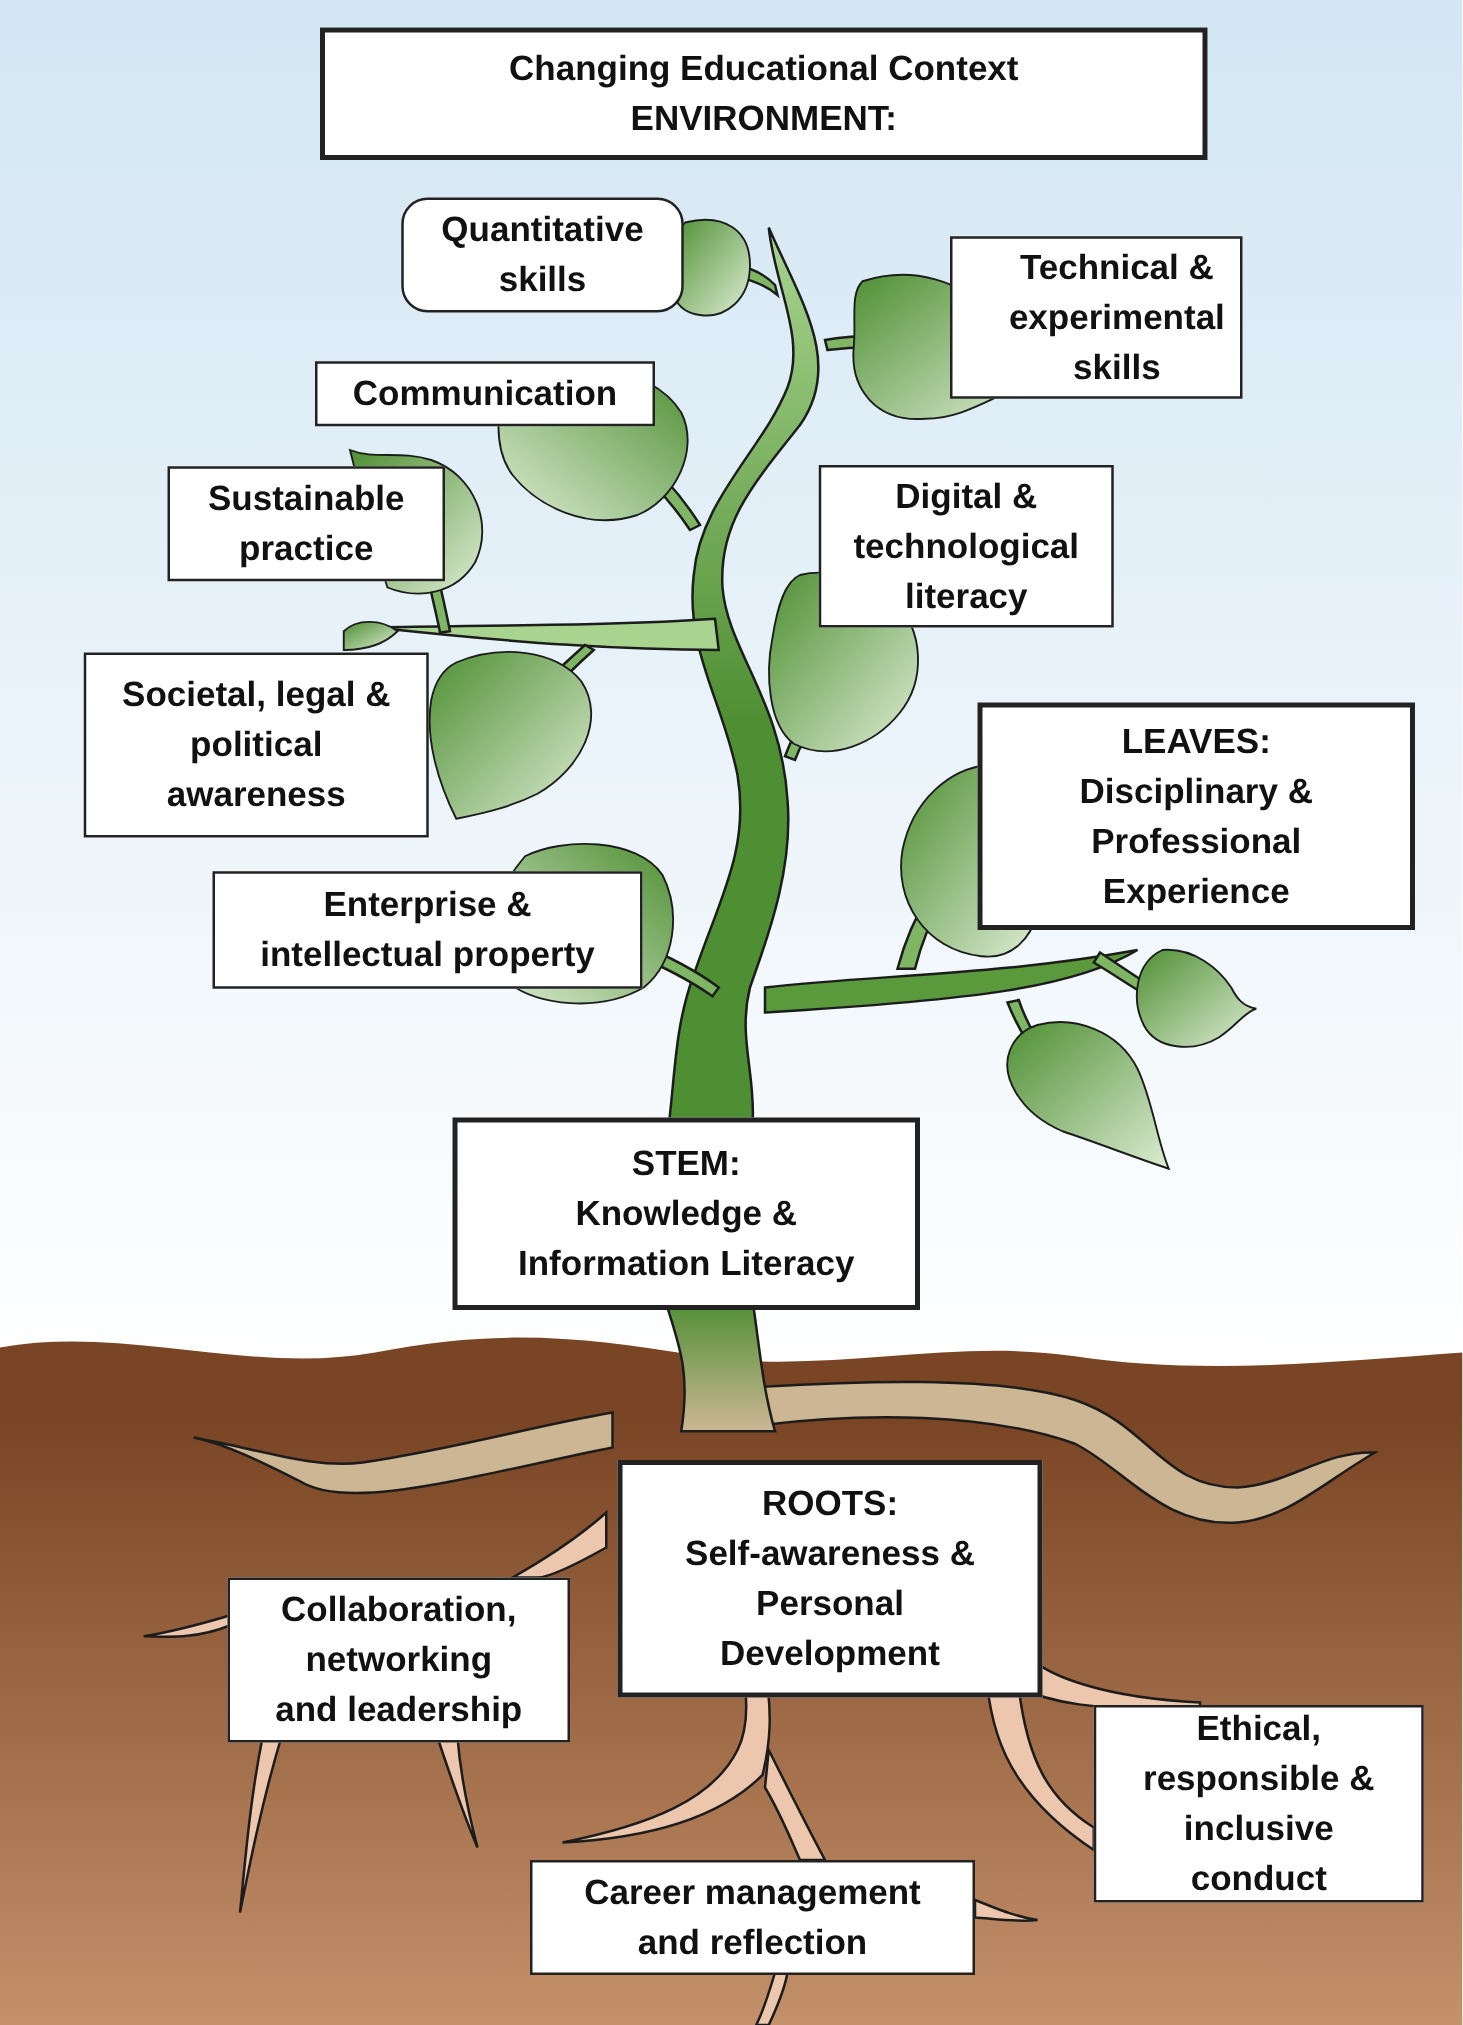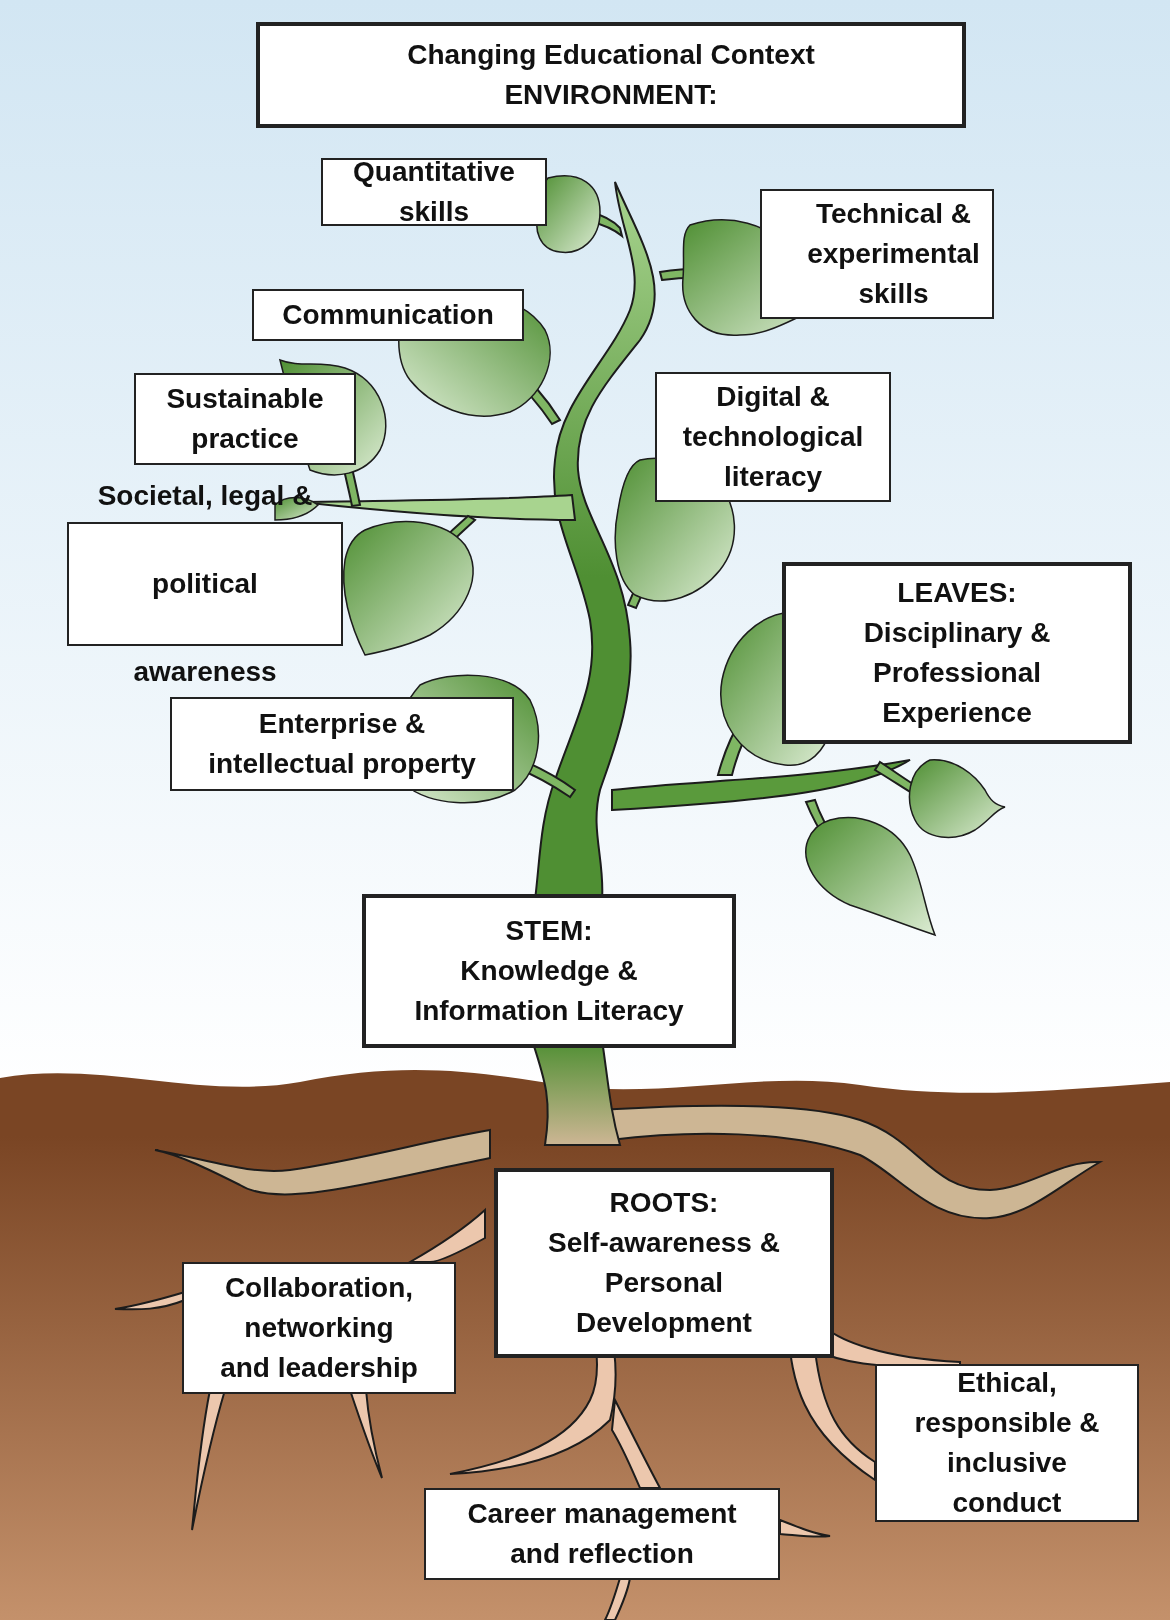--- a/index.html
+++ b/index.html
@@ -96,21 +96,21 @@
     <path d="M930,760 C955,758 975,775 985,790 C990,800 995,805 1005,807 C995,810 990,820 975,830 C955,842 925,840 915,820 C905,800 908,770 930,760 Z" fill="url(#leafGrad)"></path>
     <path d="M830,820 C860,812 895,825 910,855 C922,880 925,910 935,935 C905,925 880,915 850,905 C815,890 800,860 808,840 C812,830 820,823 830,820 Z" fill="url(#leafGrad)"></path>
   </g>
 </svg>
 
 <div class="box major" style="left:256px;top:22px;width:710px;height:106px;">
   <span>Changing Educational Context</span>
   <span>ENVIRONMENT:</span>
 </div>
 
-<div class="box" style="left:321px;top:158px;width:226px;height:68px;">
+<div class="box" style="left:321px;top:158px;width:226px;height:92px;border-radius:21px;">
   <span>Quantitative</span>
   <span>skills</span>
 </div>
 
 <div class="box" style="left:760px;top:189px;width:234px;height:130px;padding-left:33px;">
   <span>Technical &amp;</span>
   <span>experimental</span>
   <span>skills</span>
 </div>
 
@@ -122,21 +122,21 @@
   <span>Sustainable</span>
   <span>practice</span>
 </div>
 
 <div class="box" style="left:655px;top:372px;width:236px;height:130px;">
   <span>Digital &amp;</span>
   <span>technological</span>
   <span>literacy</span>
 </div>
 
-<div class="box" style="left:67px;top:522px;width:276px;height:124px;gap:48px;">
+<div class="box" style="left:67px;top:522px;width:276px;height:148px;">
   <span>Societal, legal &amp;</span>
   <span>political</span>
   <span>awareness</span>
 </div>
 
 <div class="box major" style="left:782px;top:562px;width:350px;height:182px;">
   <span>LEAVES:</span>
   <span>Disciplinary &amp;</span>
   <span>Professional</span>
   <span>Experience</span>

